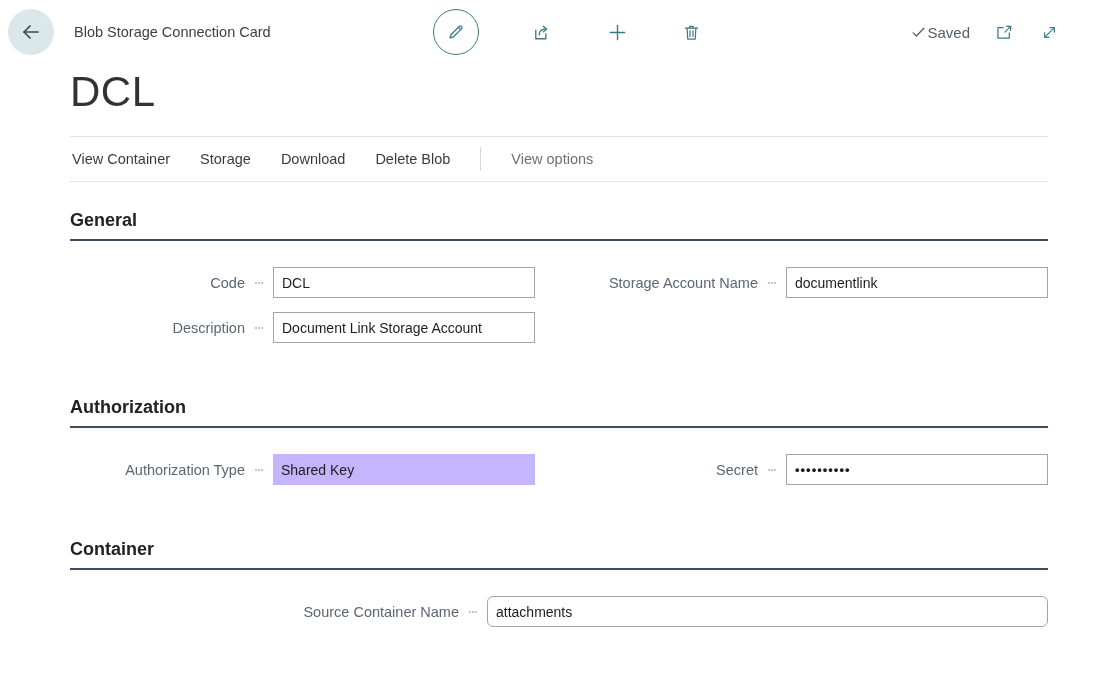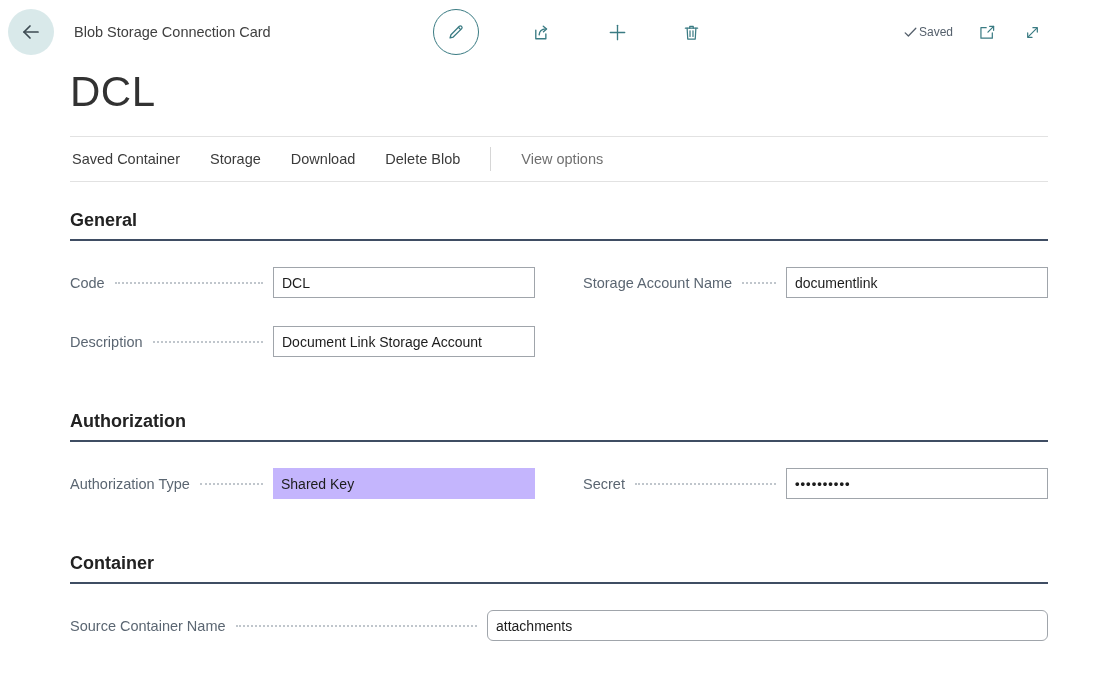--- a/index.html
+++ b/index.html
@@ -8,42 +8,42 @@
     width: 1100px; height: 681px; overflow: hidden; position: relative;
     font-family: "Liberation Sans", "DejaVu Sans", sans-serif;
     color: #333;
   }
   button { background: none; border: none; cursor: pointer; padding: 0; font: inherit; }
   svg { display: block; }
 
   
   .topbar {
     height: 64px; display: flex; align-items: center;
-    padding: 0 57px 0 8px; position: relative;
+    padding: 0 40px 0 8px; position: relative;
   }
   .back-btn {
     width: 46px; height: 46px; border-radius: 50%;
     background: #d9e9ea; display: flex; align-items: center; justify-content: center;
     color: #3c4a52; flex: 0 0 auto;
   }
   .caption { margin-left: 20px; font-size: 14.5px; color: #404040; }
   .center-icons {
     position: absolute; left: 433px; top: 0; height: 64px;
     display: flex; align-items: center; gap: 52px; color: #3a7b83;
   }
   .icon-circle {
     width: 46px; height: 46px; border-radius: 50%;
     border: 1px solid #3a7b83; display: flex; align-items: center; justify-content: center;
     color: #3a7b83;
   }
   .icon-btn { color: #3a7b83; display: flex; align-items: center; }
   .right-group {
     margin-left: auto; display: flex; align-items: center; gap: 24px;
   }
-  .saved { display: flex; align-items: center; gap: 0; color: #545f6b; font-size: 12px; }
+  .saved { display: flex; align-items: center; gap: 0; color: #545f6b; font-size: 15px; }
 
   
   .record-title {
     margin: 4px 0 0 70px; font-size: 42px; font-weight: 300;
     color: #323232; line-height: 1.15; letter-spacing: 0.5px;
   }
 
   
   .action-bar {
     margin: 20px 52px 0 70px; height: 46px;
@@ -61,21 +61,21 @@
   .section + .section { margin-top: 54px; }
   .section-title {
     font-size: 18px; font-weight: 700; color: #222;
     padding-bottom: 8px; border-bottom: 2px solid #3f4d63;
     cursor: pointer;
   }
   .grid {
     margin-top: 26px; display: grid;
     grid-template-columns: 1fr 1fr; column-gap: 48px; align-items: start;
   }
-  .col { display: flex; flex-direction: column; gap: 28px; }
+  .col { display: flex; flex-direction: column; gap: 14px; align-items: flex-end; }
   .field { display: flex; align-items: center; height: 31px; }
   .flabel { font-size: 14.5px; color: #5b6672; white-space: nowrap; flex: 0 0 auto; }
   .leader {
     flex: 1 1 auto; height: 0; border-bottom: 2px dotted #c0c6cc;
     margin: 0 10px; min-width: 8px;
   }
   .finput {
     flex: 0 0 262px; width: 262px; height: 31px;
     border: 1px solid #a0a5ab; background: #fff;
     font-size: 14px; color: #1c1c1c; padding: 0 8px;
@@ -150,21 +150,21 @@
         <path d="M12.5 6.5H17.5V11.5"></path>
         <path d="M11.5 17.5H6.5V12.5"></path>
       </svg>
     </button>
   </div>
 </header>
 
 <h1 class="record-title">DCL</h1>
 
 <nav class="action-bar">
-  <span class="action-item">Saved Container</span>
+  <span class="action-item">View Container</span>
   <span class="action-item">Storage</span>
   <span class="action-item">Download</span>
   <span class="action-item">Delete Blob</span>
   <span class="vdiv"></span>
   <span class="action-item more">View options</span>
 </nav>
 
 <main class="content">
 
   <section class="section">

